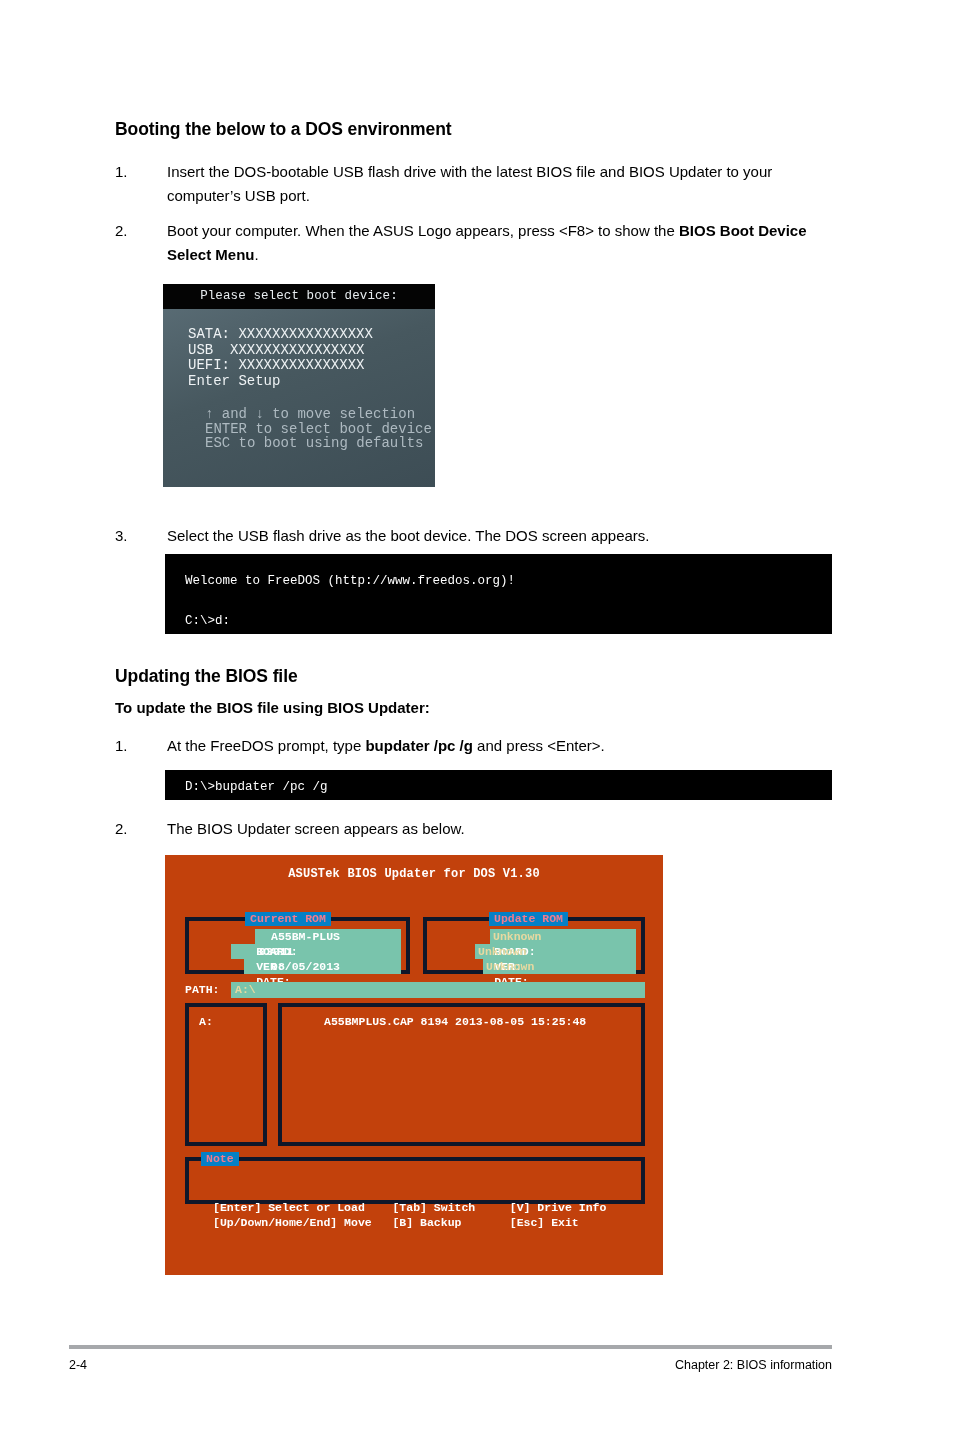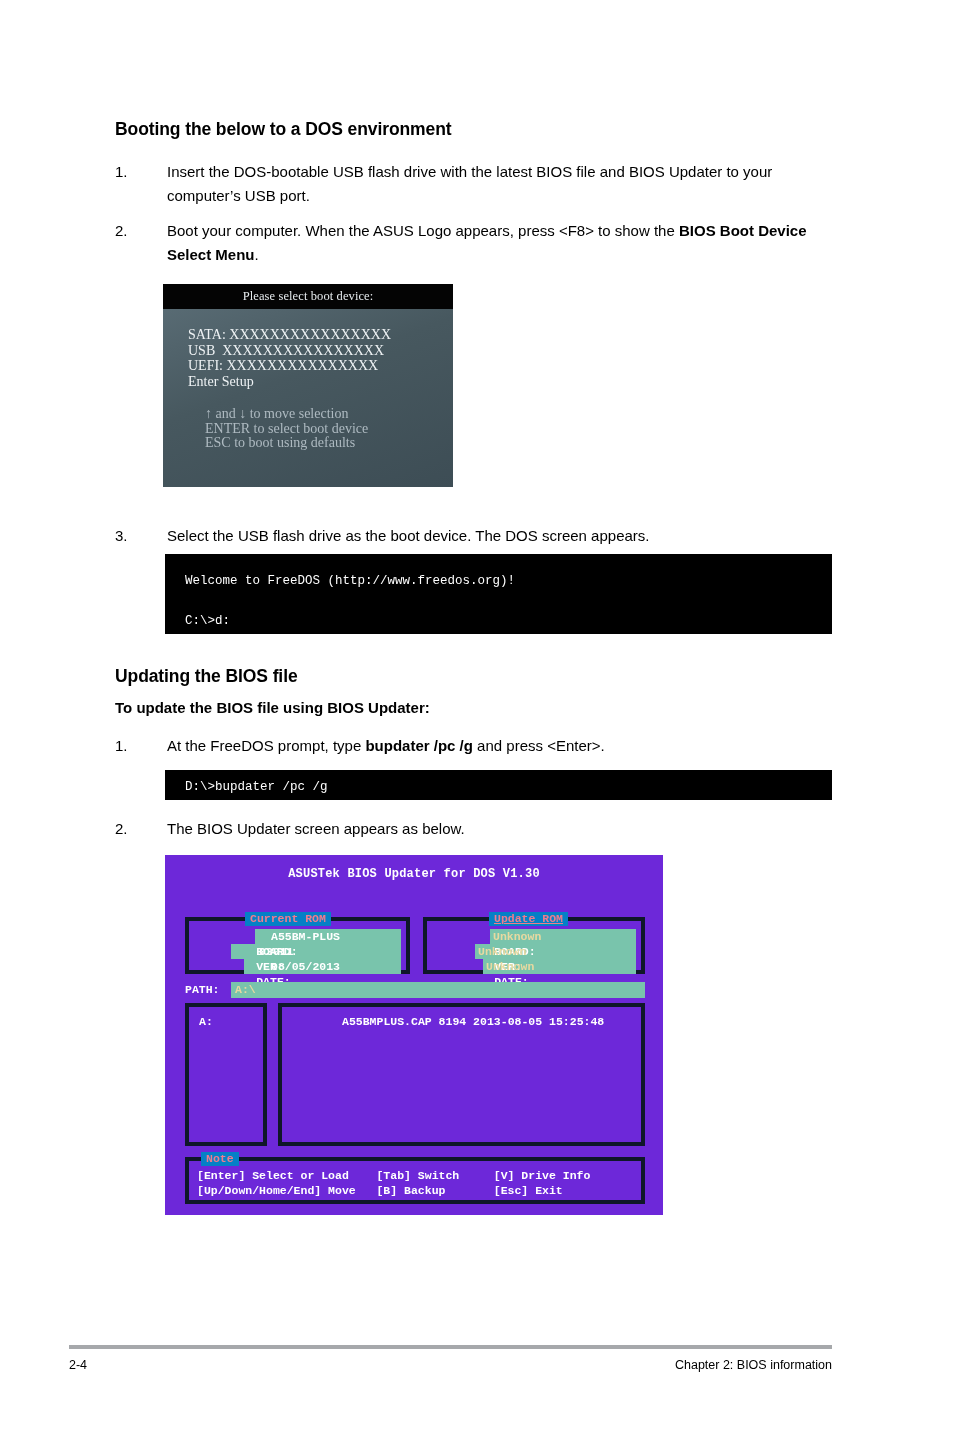--- a/index.html
+++ b/index.html
@@ -54,22 +54,21 @@
   b { font-weight: bold; }
 
   
   .bootbox {
     position: absolute;
     left: 163px;
     top: 284px;
     width: 272px;
     height: 203px;
     background: linear-gradient(160deg, #5c6f78 0%, #47585f 45%, #3d4d55 100%);
-    font-family: Liberation Serif, serif;
-    padding-left: 18px;
+    font-family: Liberation Mono, monospace;
   }
   .bootbox .titlebar {
     position: absolute;
     left: 0; top: 0;
     width: 100%;
     height: 25px;
     background: #040404;
     color: #e7ecef;
     font-size: 12.5px;
     text-align: center;
@@ -119,22 +118,22 @@
     width: 667px; height: 30px;
   }
   #dos-bupdater .lines { left: 20px; top: 7px; }
 
   
   .biosui {
     position: absolute;
     left: 165px;
     top: 855px;
     width: 498px;
-    height: 360px;
-    background: #6d28d9;
+    height: 420px;
+    background: #c2410c;
     font-family: "Liberation Mono", monospace;
     font-size: 11.5px;
     font-weight: bold;
     color: #ffffff;
     overflow: hidden;
   }
   .biosui .apptitle {
     position: absolute;
     left: 0; top: 12px;
     width: 100%;
@@ -158,21 +157,21 @@
     font-size: 11.5px;
     line-height: 14px;
     white-space: pre;
   }
   .legend.rom { color: #f07b8e; }
   .legend.note { color: #f07b8e; }
 
   #frame-current { left: 20px; top: 62px; width: 225px; height: 57px; }
   #frame-current > .legend { left: 56px; }
   #frame-update  { left: 258px; top: 62px; width: 222px; height: 57px; }
-  #frame-update  > .legend { left: 62px; text-decoration: underline; }
+  #frame-update  > .legend { left: 62px; }
 
   .romrow {
     position: absolute;
     white-space: pre;
     line-height: 15px;
     height: 15px;
   }
   .romlabel { color: #ffffff; }
 
   
@@ -221,32 +220,32 @@
     left: 10px; top: 8px;
     white-space: pre;
     color: #ffffff;
   }
   #frame-files { left: 113px; top: 148px; width: 367px; height: 143px; }
   #frame-files .fileitem {
     position: absolute;
     left: 42px; top: 8px;
     white-space: pre;
     color: #ffffff;
-    margin-left: 18px;
   }
 
   
   #frame-note { left: 20px; top: 302px; width: 460px; height: 47px; }
   #frame-note > .legend { left: 12px; }
   #frame-note .noterow {
     position: absolute;
-    left: 8px;
+    left: 24px;
     white-space: pre;
     line-height: 15px;
     color: #ffffff;
+    margin-top: 32px;
   }
   #frame-note .noterow.r1 { top: 7px; }
   #frame-note .noterow.r2 { top: 22px; }
 
   
   .footer-rule {
     position: absolute;
     left: 69px;
     top: 1345px;
     width: 763px;

